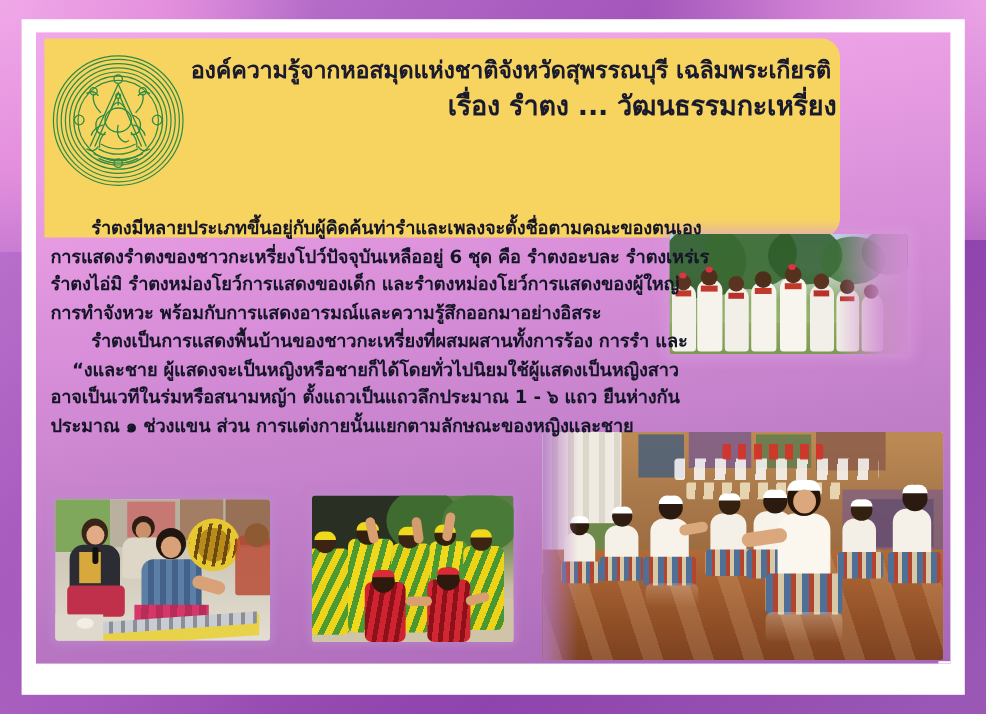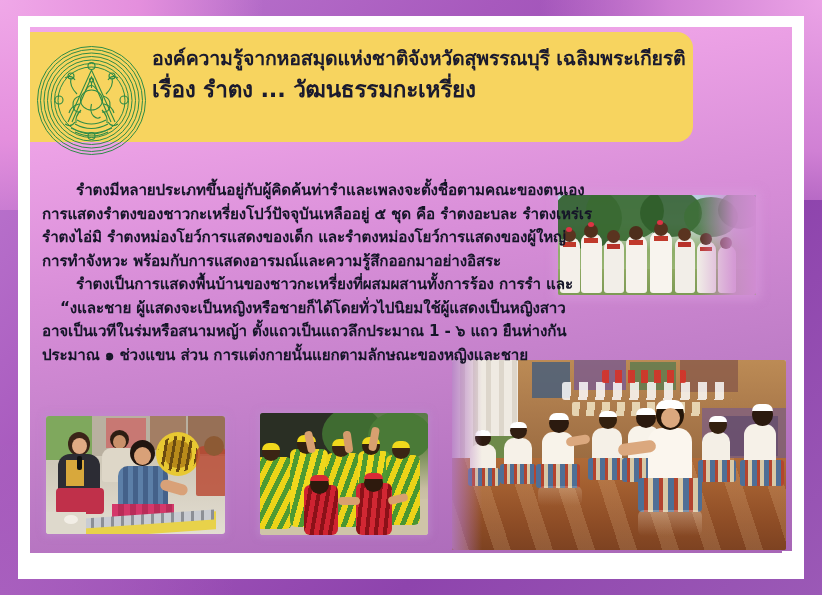--- a/index.html
+++ b/index.html
@@ -61,22 +61,22 @@
     left: 30px; top: 27px;
     width: 762px; height: 526px;
     background: linear-gradient(170deg, #f0a8ea 0%, #eda2e6 18%, #d88ed8 42%, #c07ec8 68%, #a766b6 100%);
     overflow: hidden;
     box-sizing: border-box;
   }
 
   
   .header-bar {
     position: absolute;
-    left: 0; top: 5px;
-    width: 663px; height: 110px;
+    left: 7px; top: 5px;
+    width: 663px; height: 166px;
     background: #f7d45f;
     border-radius: 0 16px 16px 0;
   }
   .seal {
     position: absolute;
     left: 5px; top: 12px;
     width: 113px; height: 113px;
   }
   .seal svg { display: block; width: 113px; height: 113px; }
 
@@ -93,20 +93,21 @@
     letter-spacing: -0.2px;
     white-space: nowrap;
   }
   .hdr-line2 {
     font-size: 22.5px;
     font-weight: 700;
     color: #1a1a2e;
     line-height: 1.45;
     letter-spacing: -0.2px;
     white-space: nowrap;
+    text-align: right;
   }
   .hdr-line3 {
     font-size: 17px;
     font-weight: 700;
     color: #1a1a2e;
     line-height: 1.55;
     letter-spacing: -0.2px;
     white-space: nowrap;
   }
 
@@ -251,21 +252,21 @@
 
       <div class="header-text">
         <div class="hdr-line1">องค์ความรู้จากหอสมุดแห่งชาติจังหวัดสุพรรณบุรี เฉลิมพระเกียรติ</div>
         <div class="hdr-line2">เรื่อง รำตง ... วัฒนธรรมกะเหรี่ยง</div>
       </div>
     </div>
 
     <div class="body-text">
       <p>
         <span class="tl indent">รำตงมีหลายประเภทขึ้นอยู่กับผู้คิดค้นท่ารำและเพลงจะตั้งชื่อตามคณะของตนเอง</span>
-        <span class="tl">การแสดงรำตงของชาวกะเหรี่ยงโปว์ปัจจุบันเหลืออยู่ ๕ ชุด คือ รำตงอะบละ รำตงเหร่เร</span>
+        <span class="tl">การแสดงรำตงของชาวกะเหรี่ยงโปว์ปัจจุบันเหลืออยู่ 6 ชุด คือ รำตงอะบละ รำตงเหร่เร</span>
         <span class="tl">รำตงไอ่มิ   รำตงหม่องโยว์การแสดงของเด็ก   และรำตงหม่องโยว์การแสดงของผู้ใหญ่</span>
       </p>
       <p>
         <span class="tl">การทำจังหวะ  พร้อมกับการแสดงอารมณ์และความรู้สึกออกมาอย่างอิสระ</span>
         <span class="tl indent">รำตงเป็นการแสดงพื้นบ้านของชาวกะเหรี่ยงที่ผสมผสานทั้งการร้อง การรำ และ</span>
       </p>
       <p>
         <span class="tl indent-sm">“งและชาย ผู้แสดงจะเป็นหญิงหรือชายก็ได้โดยทั่วไปนิยมใช้ผู้แสดงเป็นหญิงสาว</span>
         <span class="tl">อาจเป็นเวทีในร่มหรือสนามหญ้า ตั้งแถวเป็นแถวลึกประมาณ 1 - ๖ แถว ยืนห่างกัน</span>
         <span class="tl">ประมาณ ๑ ช่วงแขน ส่วน   การแต่งกายนั้นแยกตามลักษณะของหญิงและชาย</span>

